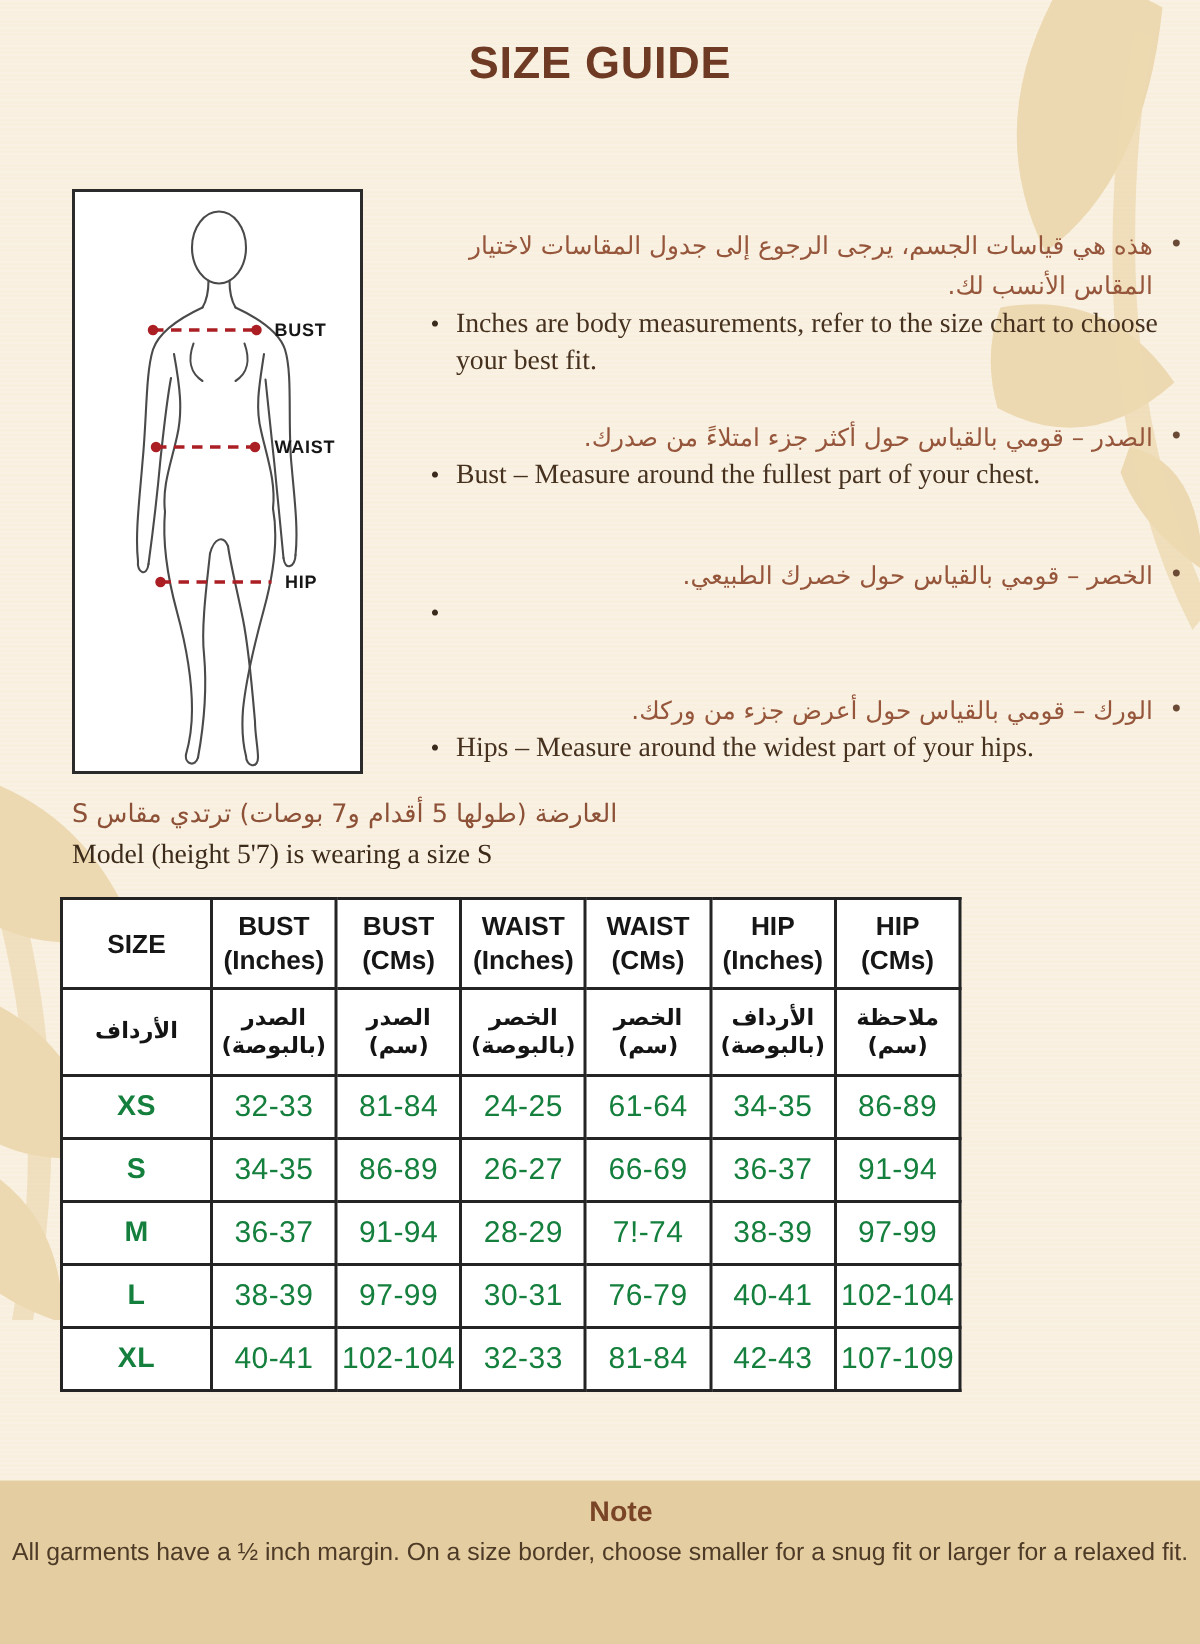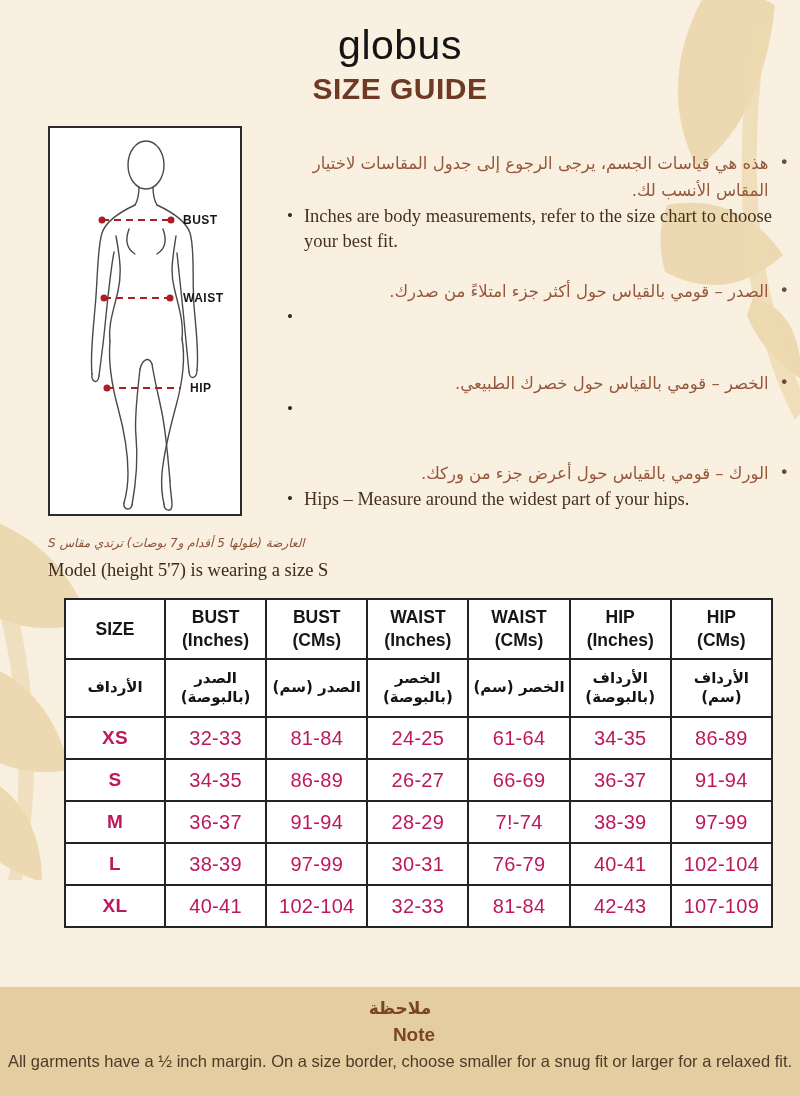--- a/index.html
+++ b/index.html
@@ -31,30 +31,30 @@
   .b{display:flex;gap:11px;align-items:flex-start;}
   .b .dot{flex:0 0 auto;transform:translateY(-1px);}
   .b.ar{direction:rtl;font-family:"DejaVu Sans",sans-serif;color:#96563b;font-size:16.5px;line-height:27px;}
   .b.en{font-family:"Liberation Serif",serif;color:#46311f;font-size:18.5px;line-height:25px;}
   .b.en .dot{color:#3a2a1c;font-size:17px;}
   .b.ar .dot{color:#6b4a35;font-size:16px;}
 
   
   .model-note{position:absolute;left:48px;top:530px;}
   .model-ar{direction:rtl;text-align:center;width:fit-content;font-family:"DejaVu Sans",sans-serif;
-    color:#8d5138;font-size:12px;line-height:27px;font-style:italic;}
+    color:#8d5138;font-size:17px;line-height:27px;}
   .model-en{font-family:"Liberation Serif",serif;color:#3c2a1a;font-size:18.5px;line-height:27px;}
 
   
-  .size-table{position:absolute;left:64px;top:598px;width:709px;border-collapse:collapse;table-layout:fixed;}
+  .size-table{position:absolute;left:40px;top:598px;width:601px;border-collapse:collapse;table-layout:fixed;}
   .size-table col.c0{width:100px;}
   .size-table th,.size-table td{border:2px solid #242424;background:#ffffff;text-align:center;vertical-align:middle;padding:0;}
   .size-table .hen th{height:58px;font-size:17.5px;font-weight:800;color:#161616;line-height:1.3;}
   .size-table .har th{height:56px;font-family:"DejaVu Sans",sans-serif;font-size:15px;font-weight:700;color:#141414;line-height:1.3;direction:rtl;}
-  .size-table td{height:40px;font-size:20px;font-weight:500;color:#be185d;letter-spacing:.3px;}
+  .size-table td{height:40px;font-size:20px;font-weight:500;color:#15803d;letter-spacing:.3px;}
   .size-table td.size-col{font-weight:700;font-size:19px;}
 
   
   .note-band{position:absolute;left:0;top:987px;width:100%;height:109px;background:#e4cda0;text-align:center;box-sizing:border-box;padding-top:8px;}
   .note-title-ar{font-family:"DejaVu Sans",sans-serif;direction:rtl;font-weight:700;font-size:17px;color:#7a4427;line-height:26px;}
   .note-title-en{font-weight:800;font-size:19px;color:#7a4427;line-height:28px;padding-left:28px;}
   .note-ar{font-family:"DejaVu Sans",sans-serif;direction:rtl;font-size:14.5px;color:#7d4a2c;line-height:23px;margin-top:2px;}
   .note-en{font-size:16.5px;color:#4e3b27;line-height:24px;}
 </style>
 </head>
@@ -75,21 +75,20 @@
       <path d="M-25,35 Q58,58 90,142 Q18,162 -32,118 Z"></path>
       <path d="M-35,178 Q48,198 70,290 Q-2,302 -42,248 Z"></path>
       <path d="M-12,298 Q42,330 42,402 Q-22,382 -44,330 Z"></path>
       <path d="M-28,0 Q62,200 22,400 L8,400 Q44,210 -42,10 Z" opacity="0.7"></path>
     </g>
   </svg>
 
   <div class="content">
 
     <div class="header">
-      <div class="logo">globus</div>
       <div class="title">SIZE GUIDE</div>
     </div>
 
     <div class="figure-box">
       <svg viewBox="0 0 190 386">
         <g fill="none" stroke="#4a4a4a" stroke-width="1.4" stroke-linecap="round">
           <ellipse cx="96" cy="37" rx="18" ry="24"></ellipse>
           <path d="M89,59 C89,67 88,72 85,77"></path>
           <path d="M103,59 C103,67 104,72 107,77"></path>
 
@@ -146,20 +145,21 @@
           <span class="txt">Inches are body measurements, refer to the size chart to choose your best fit.</span>
         </div>
       </div>
       <div class="bullet-group g2">
         <div class="b ar">
           <span class="dot">•</span>
           <span class="txt">الصدر – قومي بالقياس حول أكثر جزء امتلاءً من صدرك.</span>
         </div>
         <div class="b en">
           <span class="dot">•</span>
+          <span class="txt">Bust – Measure around the fullest part of your chest.</span>
         </div>
       </div>
       <div class="bullet-group g3">
         <div class="b ar">
           <span class="dot">•</span>
           <span class="txt">الخصر – قومي بالقياس حول خصرك الطبيعي.</span>
         </div>
         <div class="b en">
           <span class="dot">•</span>
         </div>
@@ -237,21 +237,21 @@
               <div>(بالبوصة)</div>
             </th>
             <th>
               <div>الخصر (سم)</div>
             </th>
             <th>
               <div>الأرداف</div>
               <div>(بالبوصة)</div>
             </th>
             <th>
-              <div>الأرداف (سم)</div>
+              <div>ملاحظة (سم)</div>
             </th>
           </tr>
       </thead>
       <tbody id="tbody-sizes">
           <tr>
             <td class="size-col">XS</td>
             <td>32-33</td>
             <td>81-84</td>
             <td>24-25</td>
             <td>61-64</td>
@@ -291,19 +291,18 @@
             <td>102-104</td>
             <td>32-33</td>
             <td>81-84</td>
             <td>42-43</td>
             <td>107-109</td>
           </tr>
         </tbody>
     </table>
 
     <div class="note-band">
-      <div class="note-title-ar">ملاحظة</div>
       <div class="note-title-en">Note</div>
       <div class="note-en">All garments have a ½ inch margin. On a size border, choose smaller for a snug fit or larger for a relaxed fit.</div>
     </div>
 
   </div>
 </div>
 
 </body></html>

